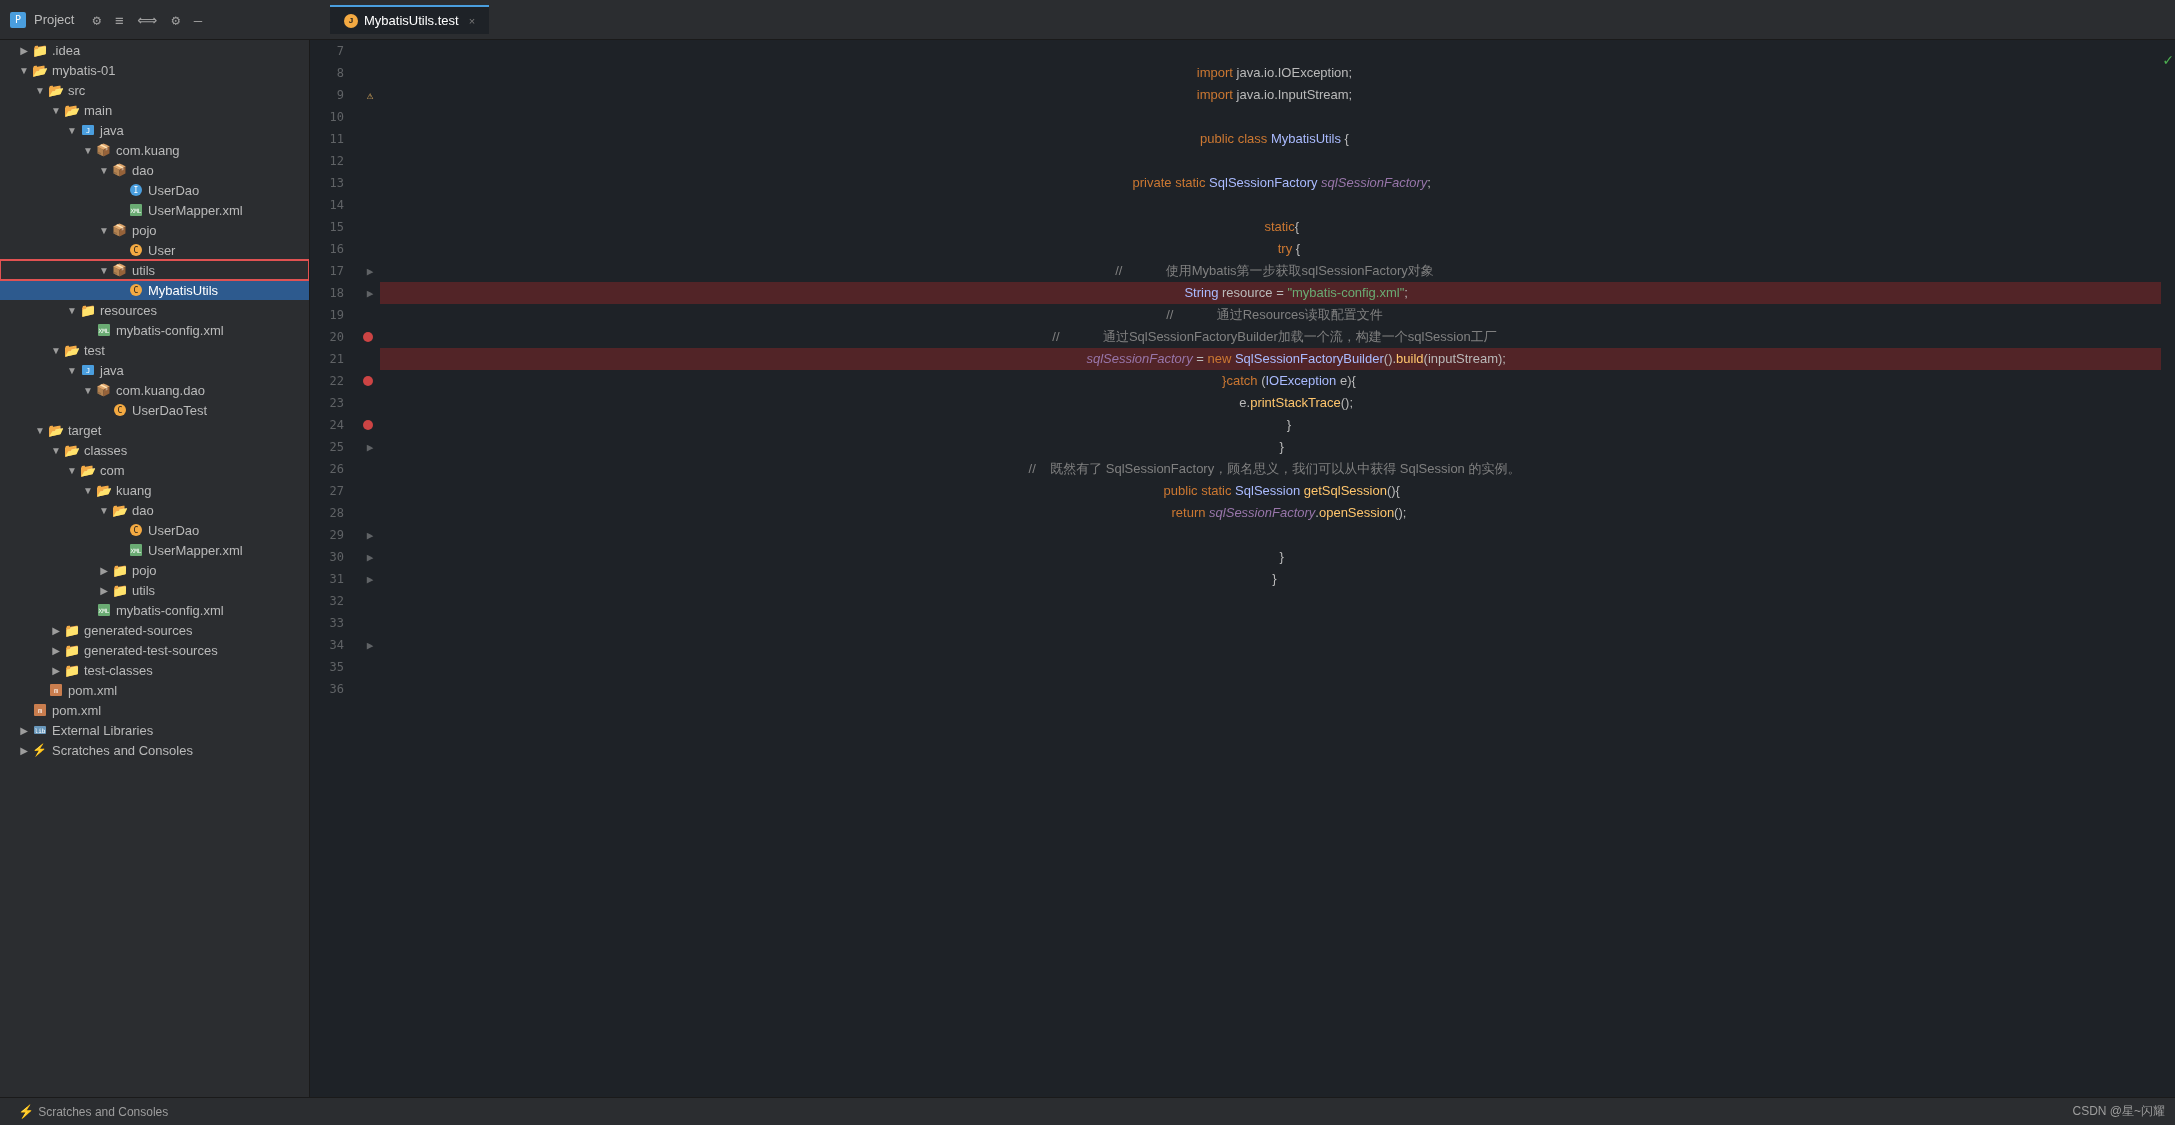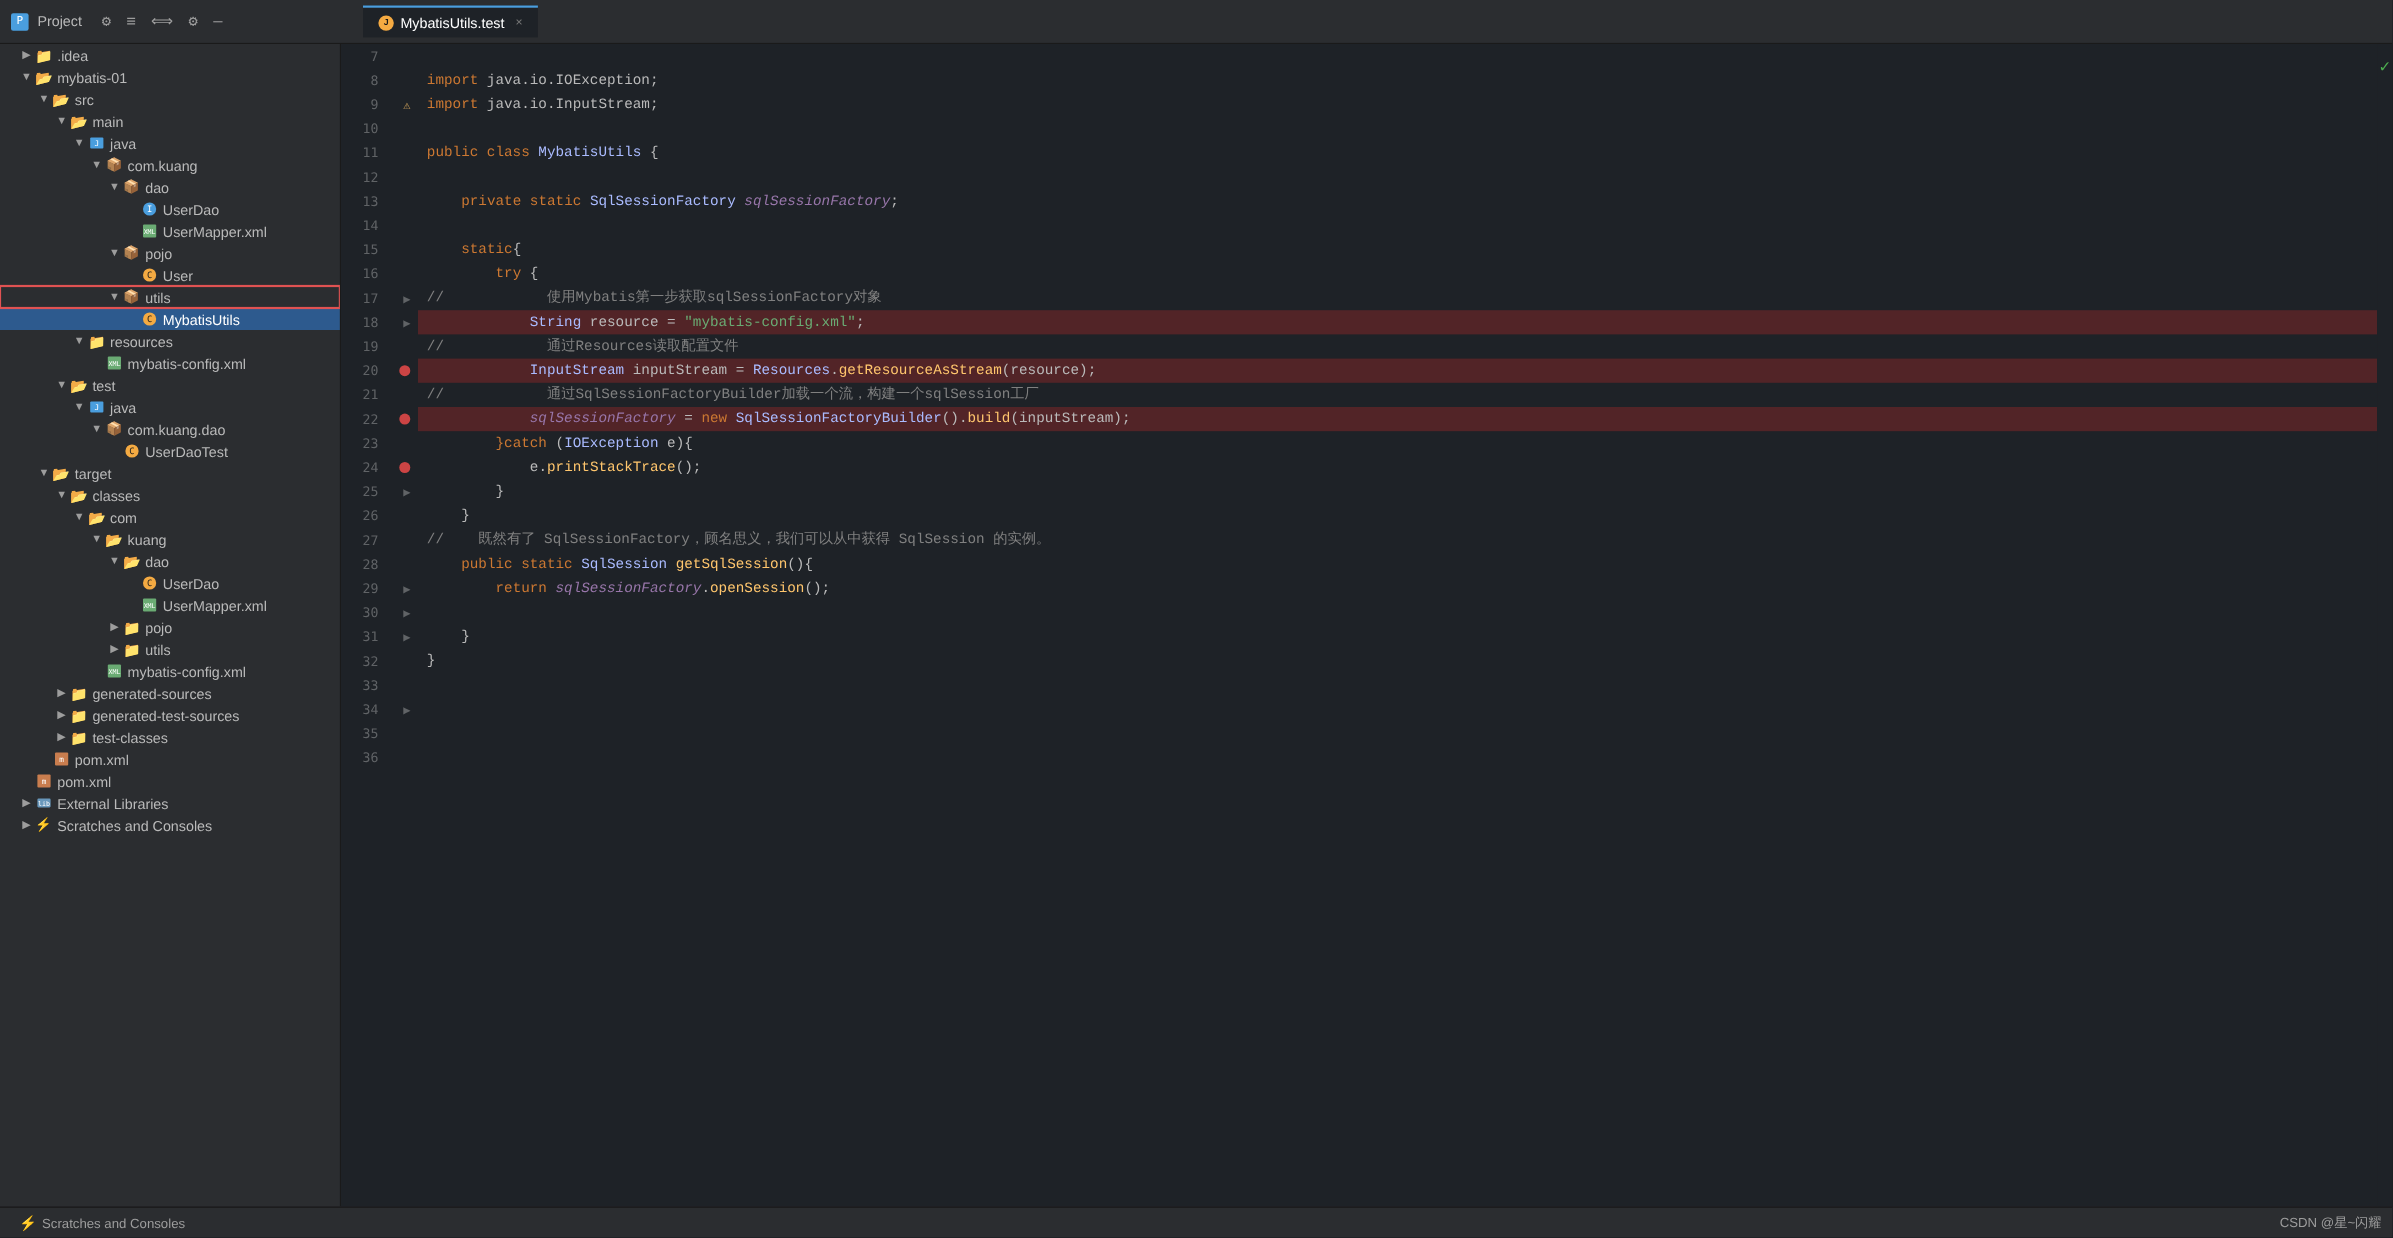--- a/index.html
+++ b/index.html
@@ -202,24 +202,25 @@
     }
 
     .code-lines {
       flex: 1;
       padding: 0;
     }
     .code-line {
       height: 22px;
       line-height: 22px;
       font-size: 13px;
-      font-family: Liberation Mono, monospace;
+      font-family: Liberation Sans, sans-serif;
       white-space: pre;
       padding-left: 8px;
       color: #bababa;
+      text-align: center;
     }
     .code-line.breakpoint {
       background: rgba(180, 40, 40, 0.35);
     }
 
     .bp-dot {
       display: inline-block;
       width: 10px;
       height: 10px;
       background: #cc4444;
@@ -685,21 +686,20 @@
           <div class="code-line">&nbsp;</div>
           <div class="code-line"><span class="kw">public </span><span class="kw">class </span><span class="class-name">MybatisUtils</span><span class="punct"> {</span></div>
           <div class="code-line">&nbsp;</div>
           <div class="code-line"><span>    </span><span class="kw">private </span><span class="kw">static </span><span class="type">SqlSessionFactory </span><span class="var">sqlSessionFactory</span><span class="punct">;</span></div>
           <div class="code-line">&nbsp;</div>
           <div class="code-line"><span>    </span><span class="kw">static</span><span class="punct">{</span></div>
           <div class="code-line"><span>        </span><span class="kw">try</span><span class="punct"> {</span></div>
           <div class="code-line"><span class="comment">//            使用Mybatis第一步获取sqlSessionFactory对象</span></div>
           <div class="code-line breakpoint"><span>            </span><span class="type">String </span><span>resource</span><span> = </span><span class="str">"mybatis-config.xml"</span><span class="punct">;</span></div>
           <div class="code-line"><span class="comment">//            通过Resources读取配置文件</span></div>
-          <div class="code-line breakpoint"><span>            </span><span class="type">InputStream </span><span>inputStream</span><span> = </span><span class="class-name">Resources</span><span>.</span><span class="method">getResourceAsStream</span><span>(resource);</span></div>
           <div class="code-line"><span class="comment">//            通过SqlSessionFactoryBuilder加载一个流，构建一个sqlSession工厂</span></div>
           <div class="code-line breakpoint"><span>            </span><span class="var">sqlSessionFactory</span><span> = </span><span class="kw">new </span><span class="class-name">SqlSessionFactoryBuilder</span><span>().</span><span class="method">build</span><span>(inputStream);</span></div>
           <div class="code-line"><span>        </span><span class="kw">}catch </span><span>(</span><span class="type">IOException </span><span>e){</span></div>
           <div class="code-line"><span>            </span><span>e</span><span>.</span><span class="method">printStackTrace</span><span>();</span></div>
           <div class="code-line"><span>        }</span></div>
           <div class="code-line"><span>    }</span></div>
           <div class="code-line"><span class="comment">//    既然有了 SqlSessionFactory，顾名思义，我们可以从中获得 SqlSession 的实例。</span></div>
           <div class="code-line"><span>    </span><span class="kw">public </span><span class="kw">static </span><span class="type">SqlSession </span><span class="method">getSqlSession</span><span>(){</span></div>
           <div class="code-line"><span>        </span><span class="kw">return </span><span class="var">sqlSessionFactory</span><span>.</span><span class="method">openSession</span><span>();</span></div>
           <div class="code-line">&nbsp;</div>

